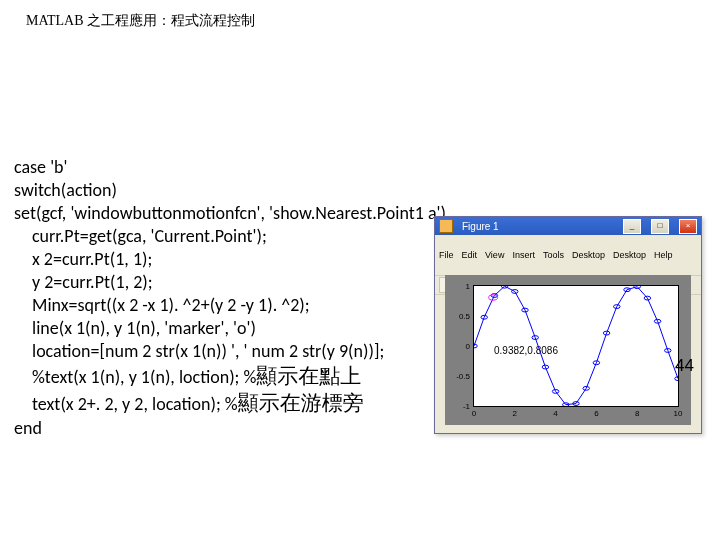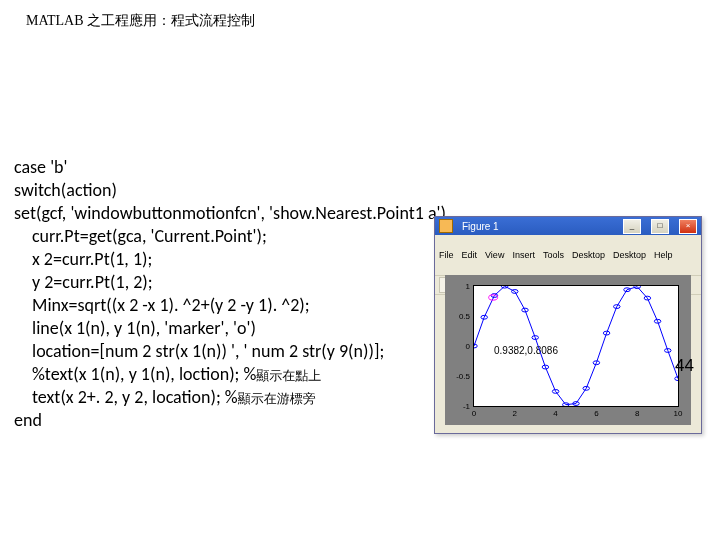--- a/index.html
+++ b/index.html
@@ -30,21 +30,21 @@
     position: absolute;
     top: 156px;
     left: 14px;
     font-size: 18px;
     line-height: 1.28;
     font-family: Calibri, Arial, sans-serif;
     white-space: nowrap;
   }
   .code-line { display: block; }
   .ind2 { padding-left: 18px; }
-  .cjk { font-family: "Microsoft JhengHei","PMingLiU","SimSun",serif; font-size: 13px; }
+  .cjk { font-family: "Microsoft JhengHei","PMingLiU","SimSun",serif; font-size: 21px; }
 
   .figure {
     position: absolute;
     top: 216px;
     left: 434px;
     width: 266px;
     height: 216px;
     border: 1px solid #6a6a9a;
     background: #ece9d8;
     box-shadow: 2px 2px 4px rgba(0,0,0,0.2);

